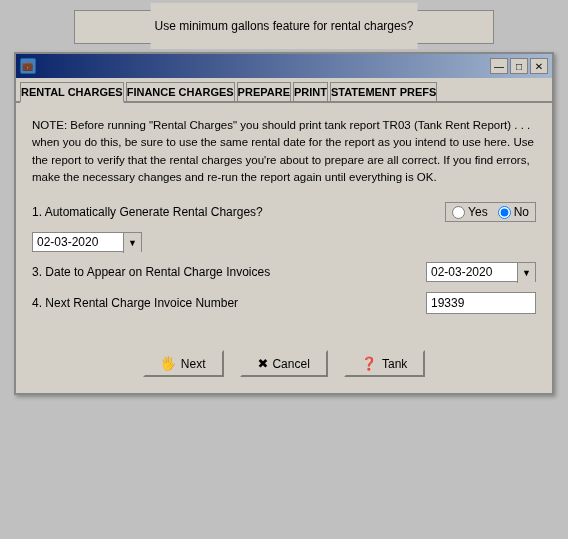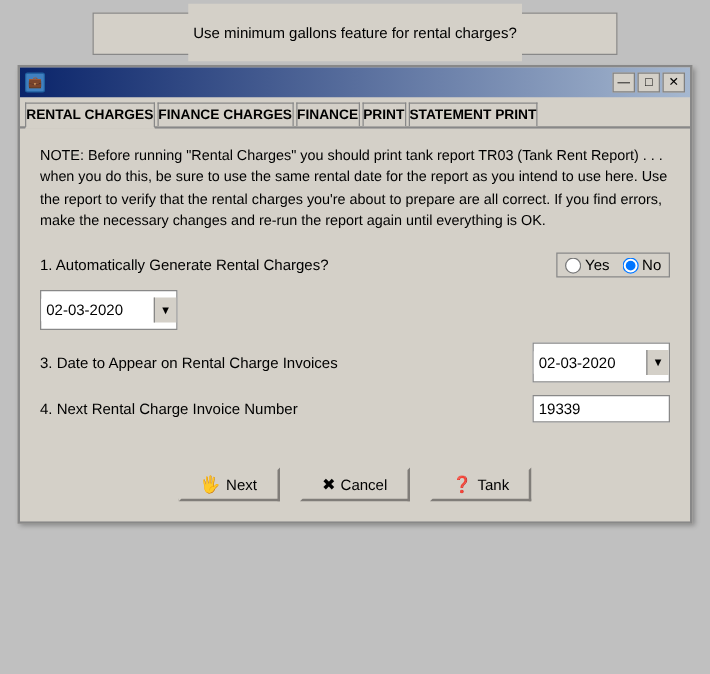--- a/index.html
+++ b/index.html
@@ -166,24 +166,24 @@
     .radio-inline {
       display: flex;
       align-items: center;
       gap: 3px;
       font-size: 12px;
     }
 
     
     .date-select {
       display: flex;
-      align-items: center;
+      align-items: flex-start;
       border: 1px solid #888;
       background: white;
-      height: 32px;
+      height: 20px;
     }
     .date-input {
       border: none;
       background: white;
       padding: 2px 4px;
       font-size: 12px;
       width: 90px;
       outline: none;
     }
     .date-arrow {
@@ -266,23 +266,23 @@
     <div class="title-bar-controls">
       <div class="title-btn">—</div>
       <div class="title-btn">□</div>
       <div class="title-btn">✕</div>
     </div>
   </div>
 
   <div class="tabs">
     <div class="tab active">RENTAL CHARGES</div>
     <div class="tab">FINANCE CHARGES</div>
-    <div class="tab">FINANCE</div>
+    <div class="tab">PREPARE</div>
     <div class="tab">PRINT</div>
-    <div class="tab">STATEMENT PRINT</div>
+    <div class="tab">STATEMENT PREFS</div>
   </div>
 
   <div class="content">
     <div class="note-box">NOTE: Before running "Rental Charges" you should print tank report TR03 (Tank Rent Report) . . . when you do this, be sure to use the same rental date for the report as you intend to use here.  Use the report to verify that the rental charges you're about to prepare are all correct.  If you find errors, make the necessary changes and re-run the report again until everything is OK.</div>
 
     <div class="form-row">
       <span class="form-label">1. Automatically Generate Rental Charges?</span>
       <div class="inline-radios">
         <label class="radio-inline">
           <input type="radio" name="autogen" style="">

